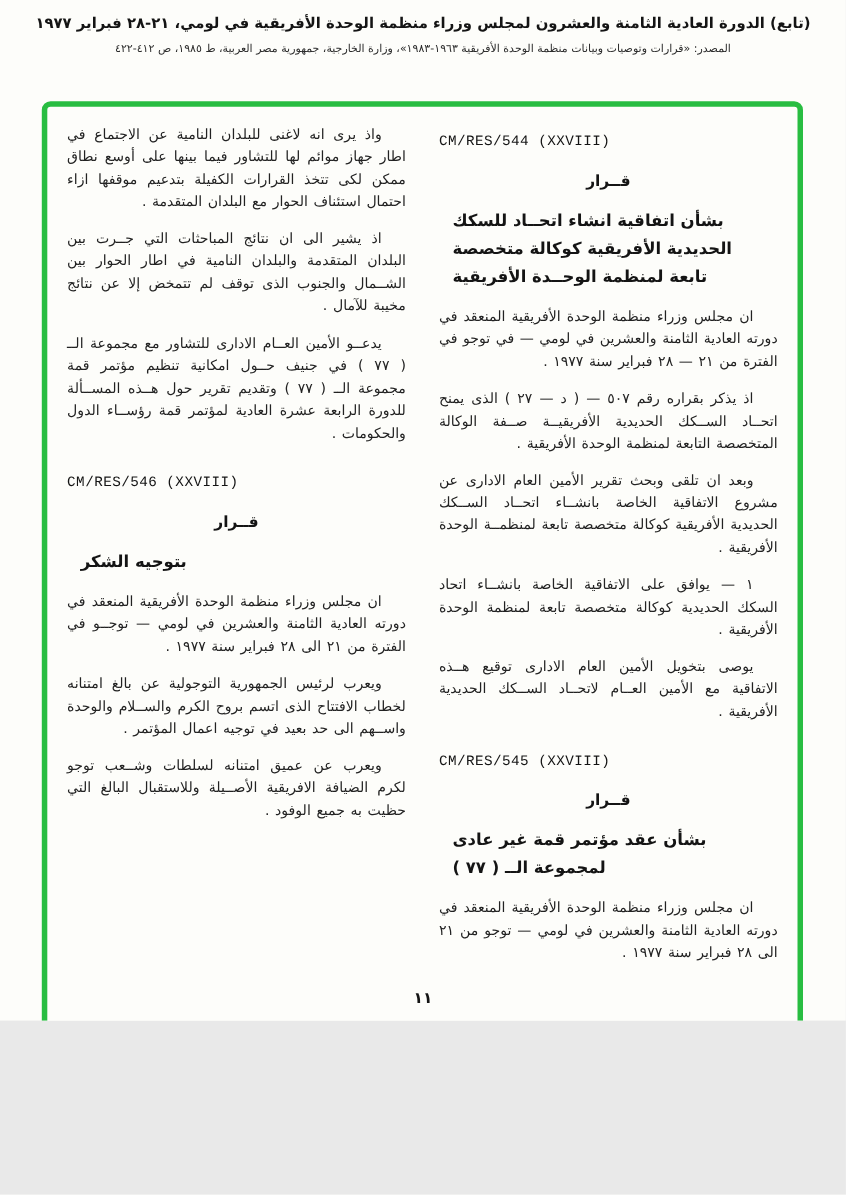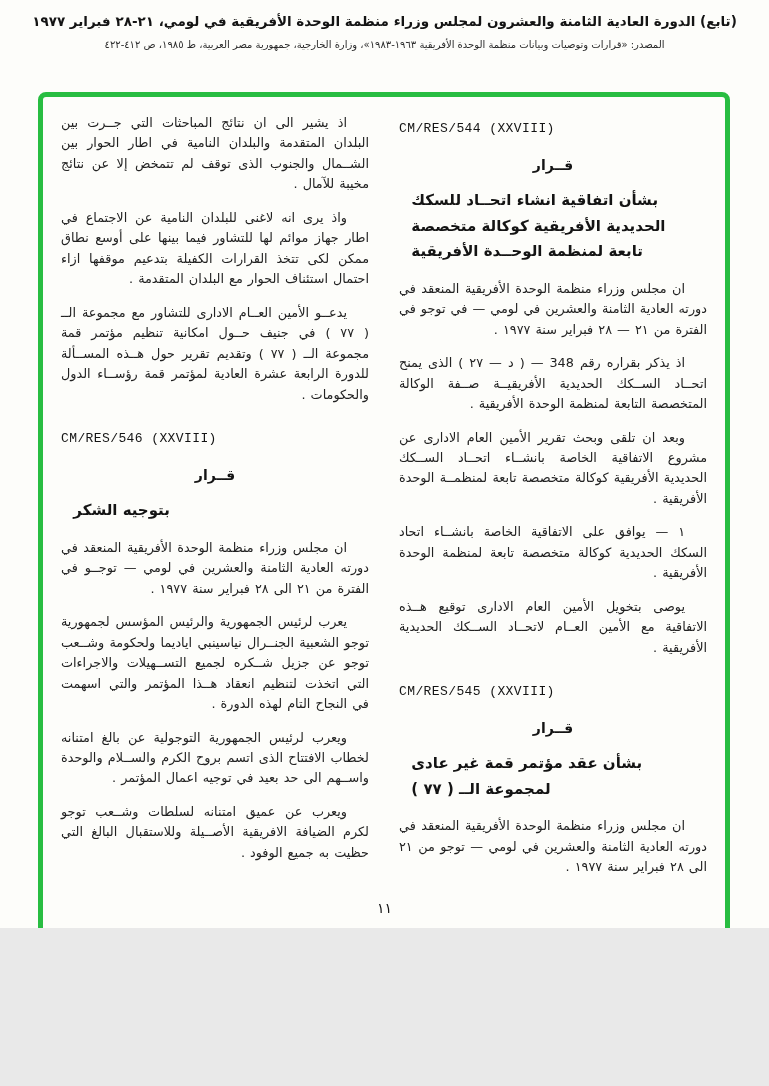--- a/index.html
+++ b/index.html
@@ -92,21 +92,21 @@
     max-width: 92%;
     color: #141414;
   }
   .page-number {
     position: absolute;
     bottom: 12px;
     left: 0;
     right: 0;
     text-align: center;
     font-size: 14px;
-    font-weight: normal;
+    font-weight: bold;
     color: #141414;
     margin-top: 36px;
   }
 </style>
 </head>
 <body>
 
 <div class="page">
 
   <header class="doc-header">
@@ -115,39 +115,38 @@
   </header>
 
   <div class="frame">
     <div class="columns">
 
       <section class="col">
         <div class="res-code">CM/RES/544 (XXVIII)</div>
         <div class="res-title">قــرار</div>
         <div class="res-subject">بشأن اتفاقية انشاء اتحــاد للسكك الحديدية الأفريقية كوكالة متخصصة تابعة لمنظمة الوحــدة الأفريقية</div>
         <p class="para">ان مجلس وزراء منظمة الوحدة الأفريقية المنعقد في دورته العادية الثامنة والعشرين في لومي — في توجو في الفترة من ٢١ — ٢٨ فبراير سنة ١٩٧٧ .</p>
-        <p class="para">اذ يذكر بقراره رقم 348 — ( د — ٢٧ ) الذى يمنح اتحــاد الســكك الحديدية الأفريقيــة صــفة الوكالة المتخصصة التابعة لمنظمة الوحدة الأفريقية .</p>
+        <p class="para">اذ يذكر بقراره رقم ٥٠٧ — ( د — ٢٧ ) الذى يمنح اتحــاد الســكك الحديدية الأفريقيــة صــفة الوكالة المتخصصة التابعة لمنظمة الوحدة الأفريقية .</p>
         <p class="para">وبعد ان تلقى وبحث تقرير الأمين العام الادارى عن مشروع الاتفاقية الخاصة بانشــاء اتحــاد الســكك الحديدية الأفريقية كوكالة متخصصة تابعة لمنظمــة الوحدة الأفريقية .</p>
         <p class="para">١ — يوافق على الاتفاقية الخاصة بانشــاء اتحاد السكك الحديدية كوكالة متخصصة تابعة لمنظمة الوحدة الأفريقية .</p>
         <p class="para">يوصى بتخويل الأمين العام الادارى توقيع هــذه الاتفاقية مع الأمين العــام لاتحــاد الســكك الحديدية الأفريقية .</p>
         <div class="res-code spaced">CM/RES/545 (XXVIII)</div>
         <div class="res-title">قــرار</div>
         <div class="res-subject">بشأن عقد مؤتمر قمة غير عادى لمجموعة الــ ( ٧٧ )</div>
         <p class="para">ان مجلس وزراء منظمة الوحدة الأفريقية المنعقد في دورته العادية الثامنة والعشرين في لومي — توجو من ٢١ الى ٢٨ فبراير سنة ١٩٧٧ .</p>
       </section>
 
       <section class="col">
+        <p class="para">واذ يرى انه لاغنى للبلدان النامية عن الاجتماع في اطار جهاز موائم لها للتشاور فيما بينها على أوسع نطاق ممكن لكى تتخذ القرارات الكفيلة بتدعيم موقفها ازاء احتمال استئناف الحوار مع البلدان المتقدمة .</p>
         <p class="para">اذ يشير الى ان نتائج المباحثات التي جــرت بين البلدان المتقدمة والبلدان النامية في اطار الحوار بين الشــمال والجنوب الذى توقف لم تتمخض إلا عن نتائج مخيبة للآمال .</p>
-        <p class="para">واذ يرى انه لاغنى للبلدان النامية عن الاجتماع في اطار جهاز موائم لها للتشاور فيما بينها على أوسع نطاق ممكن لكى تتخذ القرارات الكفيلة بتدعيم موقفها ازاء احتمال استئناف الحوار مع البلدان المتقدمة .</p>
         <p class="para">يدعــو الأمين العــام الادارى للتشاور مع مجموعة الــ ( ٧٧ ) في جنيف حــول امكانية تنظيم مؤتمر قمة مجموعة الــ ( ٧٧ ) وتقديم تقرير حول هــذه المســألة للدورة الرابعة عشرة العادية لمؤتمر قمة رؤســاء الدول والحكومات .</p>
         <div class="res-code spaced">CM/RES/546 (XXVIII)</div>
         <div class="res-title">قــرار</div>
         <div class="res-subject">بتوجيه الشكر</div>
         <p class="para">ان مجلس وزراء منظمة الوحدة الأفريقية المنعقد في دورته العادية الثامنة والعشرين في لومي — توجــو في الفترة من ٢١ الى ٢٨ فبراير سنة ١٩٧٧ .</p>
-        <p class="para">يعرب لرئيس الجمهورية والرئيس المؤسس لجمهورية توجو الشعبية الجنــرال نياسينبي اياديما ولحكومة وشــعب توجو عن جزيل شــكره لجميع التســهيلات والاجراءات التي اتخذت لتنظيم انعقاد هــذا المؤتمر والتي اسهمت في النجاح التام لهذه الدورة .</p>
         <p class="para">ويعرب لرئيس الجمهورية التوجولية عن بالغ امتنانه لخطاب الافتتاح الذى اتسم بروح الكرم والســلام والوحدة واســهم الى حد بعيد في توجيه اعمال المؤتمر .</p>
         <p class="para">ويعرب عن عميق امتنانه لسلطات وشــعب توجو لكرم الضيافة الافريقية الأصــيلة وللاستقبال البالغ التي حظيت به جميع الوفود .</p>
       </section>
 
     </div>
   </div>
 
   <div class="page-number">١١</div>
 
 </div>

